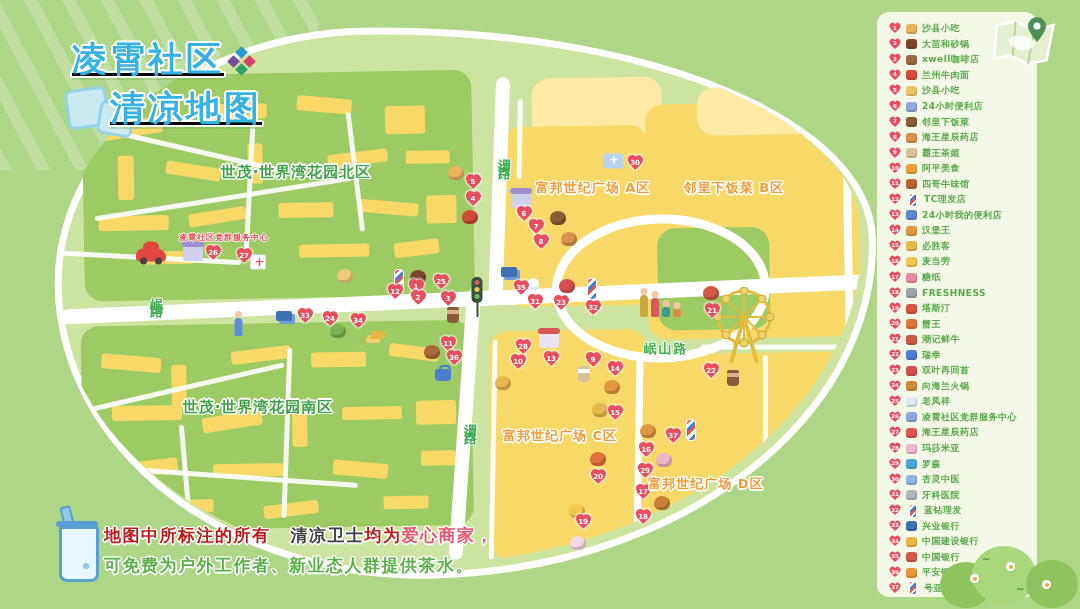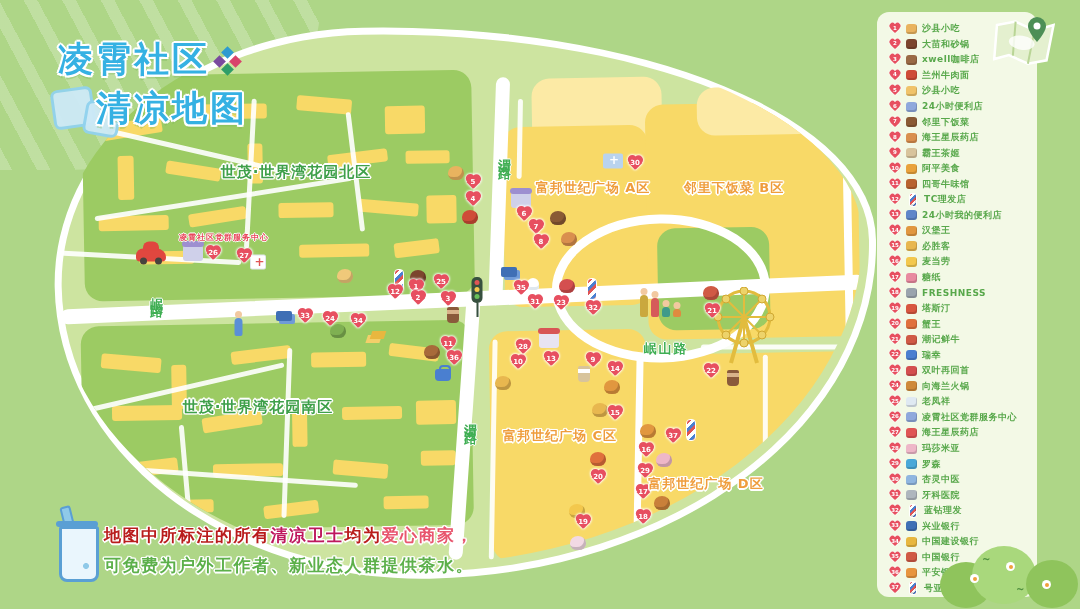--- a/index.html
+++ b/index.html
@@ -97,38 +97,38 @@
   .l-heart::before,.l-heart::after{content:"";position:absolute;top:0;width:6px;height:9.5px;border-radius:6px 6px 0 0;background:#e74f60;}
   .l-heart::before{left:6px;transform:rotate(-45deg);transform-origin:0 100%;}
   .l-heart::after{left:0;transform:rotate(45deg);transform-origin:100% 100%;}
   .l-heart b{position:absolute;left:0;top:1.5px;width:100%;text-align:center;z-index:2;font-size:5.5px;font-weight:bold;color:#fff;font-style:normal;}
   .l-icon{width:11px;height:10px;flex:0 0 11px;border-radius:3px;box-shadow:inset -1px -2px 0 rgba(0,0,0,.15);}
   .l-icon.barber{background:repeating-linear-gradient(135deg,#e05555 0 2px,#fff 2px 4px,#4a7fd0 4px 6px);border:1px solid #fff;width:6px;flex:0 0 6px;height:12px;margin:0 2.5px;}
   .l-label{font-size:9px;font-weight:bold;color:#58a84b;white-space:nowrap;letter-spacing:.5px;}
   
   .corner-map{position:absolute;left:993px;top:13px;z-index:60;}
   
-  .title-block{position:absolute;left:58px;top:36px;z-index:70;}
+  .title-block{position:absolute;left:72px;top:36px;z-index:70;text-decoration:underline;}
   .title-line{font-size:35px;font-weight:bold;color:#35b1e3;letter-spacing:3px;white-space:nowrap;
     text-shadow:-2px 0 #fff,2px 0 #fff,0 -2px #fff,0 2px #fff,-1.5px -1.5px #fff,1.5px -1.5px #fff,-1.5px 1.5px #fff,1.5px 1.5px #fff,0 4px 0 rgba(120,180,90,.35);}
   .title-line2{margin-left:38px;margin-top:2px;}
   .ice-cube{position:absolute;background:#cdeaf7;border:3px solid #91d2ee;border-radius:7px;opacity:.95;z-index:-1;}
   .ice1{left:-6px;top:52px;width:36px;height:34px;transform:rotate(-8deg);}
   .ice2{left:26px;top:66px;width:30px;height:28px;transform:rotate(10deg);}
   .logo{display:inline-block;position:relative;width:26px;height:26px;vertical-align:middle;margin-left:4px;}
   .logo i{position:absolute;width:9px;height:9px;transform:rotate(45deg);}
   .logo .p1{left:9px;top:0;background:#2d9bd0;}
   .logo .p2{left:17px;top:9px;background:#d8436b;}
   .logo .p3{left:9px;top:17px;background:#2f9e68;}
   .logo .p4{left:1px;top:9px;background:#7a4a9e;}
   
   .note{position:absolute;left:104px;top:524px;z-index:70;font-weight:bold;font-size:17px;letter-spacing:1.5px;
     text-shadow:-1.5px 0 #fff,1.5px 0 #fff,0 -1.5px #fff,0 1.5px #fff,-1px -1px #fff,1px -1px #fff,-1px 1px #fff,1px 1px #fff;}
   .note .seg-green{color:#b91c1c;}
-  .note .seg-blue{color:#be185d;}
+  .note .seg-blue{color:#404040;margin-left:20px;}
   .note .seg-pink{color:#e8566e;}
   .note-line2{margin-top:7px;color:#5cb04a;}
   .note-cup{position:absolute;left:56px;top:512px;width:42px;height:70px;z-index:70;}
   .note-cup .cupbody{position:absolute;left:3px;top:14px;width:34px;height:50px;background:#eaf6fd;border:3px solid #5a9fd4;border-radius:3px 3px 8px 8px;
     background-image:radial-gradient(circle 3px,#8fc9e8 95%,transparent),radial-gradient(circle 2.5px,#8fc9e8 95%,transparent),radial-gradient(circle 2.5px,#8fc9e8 95%,transparent);
     background-repeat:no-repeat;background-position:7px 12px,20px 24px,9px 34px;}
   .note-cup .cuplid{position:absolute;left:0;top:9px;width:42px;height:6px;background:#5a9fd4;border-radius:3px;}
   .note-cup .straw{position:absolute;left:6px;top:-6px;width:7px;height:20px;background:#8fc9e8;border:2px solid #5a9fd4;border-radius:3px;transform:rotate(-14deg);}
   
   .bushes{position:absolute;left:930px;top:540px;width:150px;height:69px;z-index:80;}

